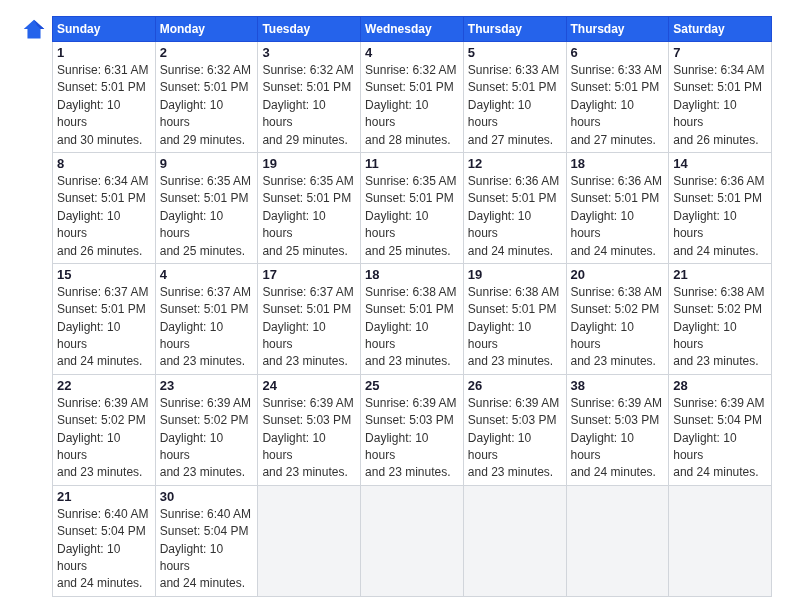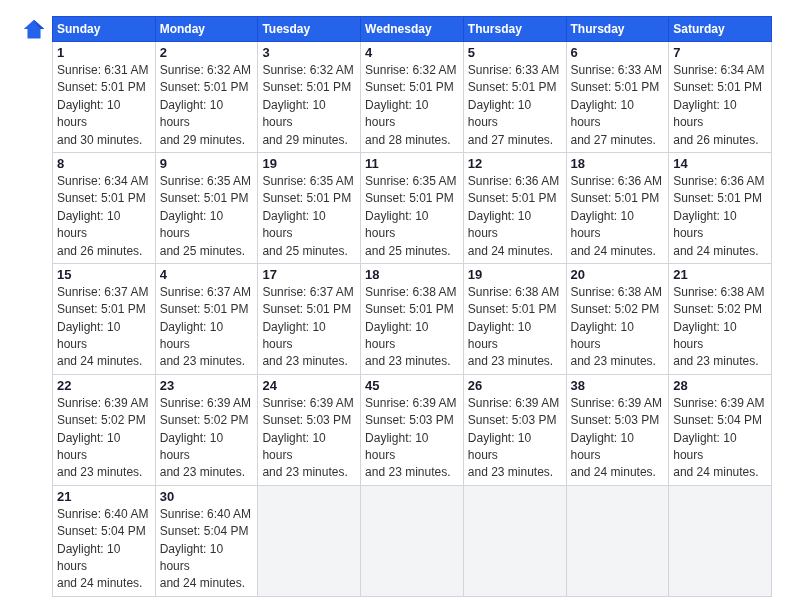--- a/index.html
+++ b/index.html
@@ -300,21 +300,21 @@
 and 23 minutes.</div>
           </td>
           <td>
             <span class="day-num">24</span>
             <div class="day-info" style="white-space: pre-line;">Sunrise: 6:39 AM
 Sunset: 5:03 PM
 Daylight: 10 hours
 and 23 minutes.</div>
           </td>
           <td>
-            <span class="day-num">45</span>
+            <span class="day-num">25</span>
             <div class="day-info" style="white-space: pre-line;">Sunrise: 6:39 AM
 Sunset: 5:03 PM
 Daylight: 10 hours
 and 23 minutes.</div>
           </td>
           <td>
             <span class="day-num">26</span>
             <div class="day-info" style="white-space: pre-line;">Sunrise: 6:39 AM
 Sunset: 5:03 PM
 Daylight: 10 hours

